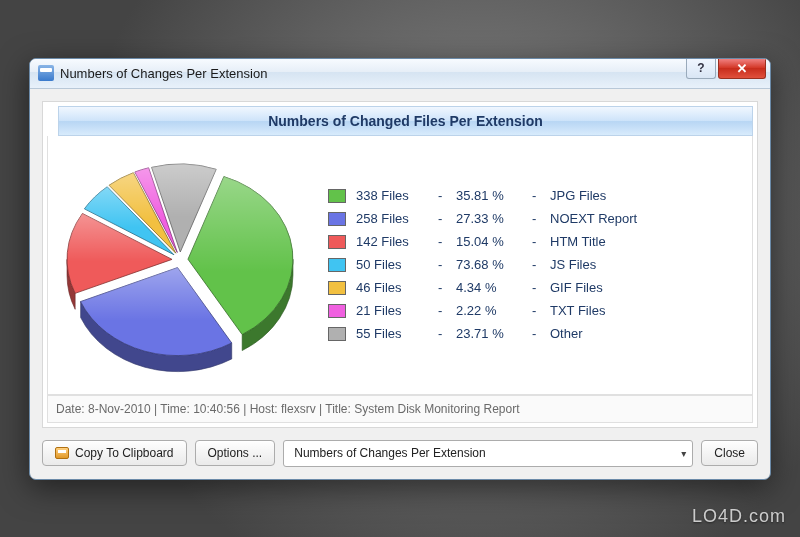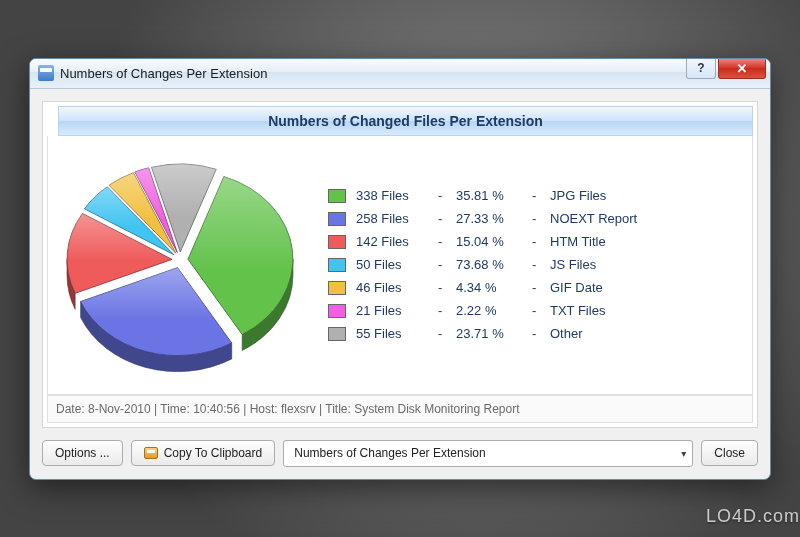--- a/index.html
+++ b/index.html
@@ -147,21 +147,21 @@
     height: 27px;
     display: flex; align-items: center;
     padding: 0 6px 0 10px;
     color: #222;
     justify-content: space-between;
   }
   .combo .chev {
     font-size: 10px; color: #444; margin-left: 8px;
   }
   .watermark {
-    position: absolute; right: 0; bottom: 10px;
+    position: absolute; right: 14px; bottom: 10px;
     color: rgba(255,255,255,0.75);
     font-size: 18px; font-weight: 300; letter-spacing: 1px;
     text-shadow: 0 1px 2px rgba(0,0,0,0.5);
   }
 </style>
 </head>
 <body>
 
 <div class="backdrop">
   <div class="window">
@@ -243,21 +243,21 @@
                 <div class="lpct">73.68 %</div>
                 <div class="ldash2">-</div>
                 <div>JS Files</div>
               </div>
               <div class="legend-row">
                 <div class="swatch" style="background: rgb(242, 192, 64);"></div>
                 <div class="lval">46 Files</div>
                 <div class="ldash1">-</div>
                 <div class="lpct">4.34 %</div>
                 <div class="ldash2">-</div>
-                <div>GIF Date</div>
+                <div>GIF Files</div>
               </div>
               <div class="legend-row">
                 <div class="swatch" style="background: rgb(240, 96, 224);"></div>
                 <div class="lval">21 Files</div>
                 <div class="ldash1">-</div>
                 <div class="lpct">2.22 %</div>
                 <div class="ldash2">-</div>
                 <div>TXT Files</div>
               </div>
               <div class="legend-row">
@@ -268,26 +268,26 @@
                 <div class="ldash2">-</div>
                 <div>Other</div>
               </div>
             </div>
         </div>
 
         <div class="statusbar">Date: 8-Nov-2010 | Time: 10:40:56 | Host: flexsrv | Title: System Disk Monitoring Report</div>
       </div>
 
       <div class="footer">
-        <button class="btn">
-          <span>Options ...</span>
-        </button>
         <button class="btn">
           <span class="mini-icon"></span>
           <span>Copy To Clipboard</span>
+        </button>
+        <button class="btn">
+          <span>Options ...</span>
         </button>
         <div class="combo">
           <span>Numbers of Changes Per Extension</span>
           <span class="chev">▾</span>
         </div>
         <button class="btn">
           <span>Close</span>
         </button>
       </div>
     </div>

